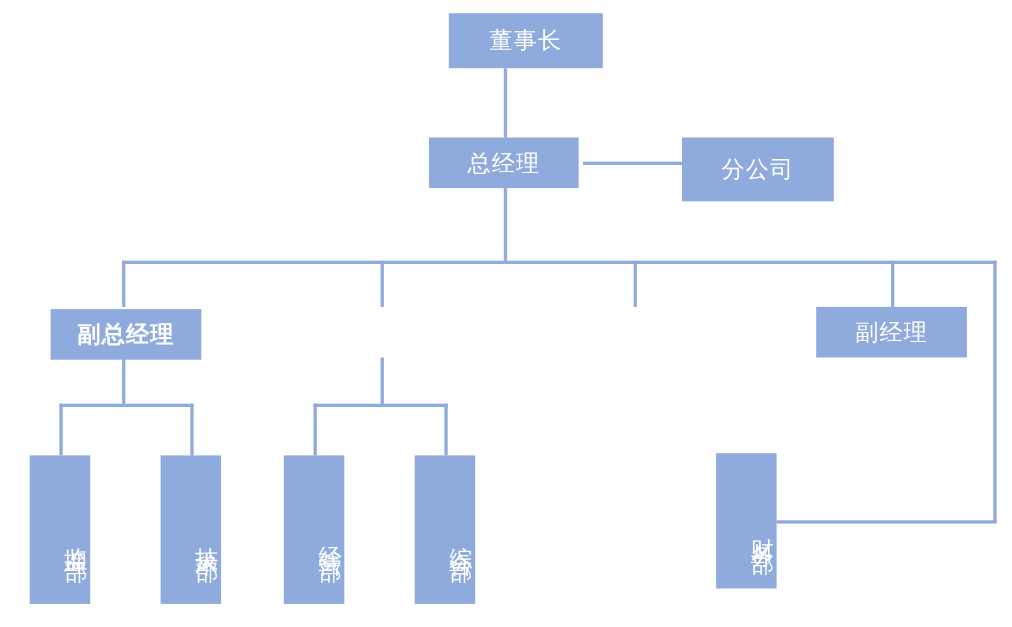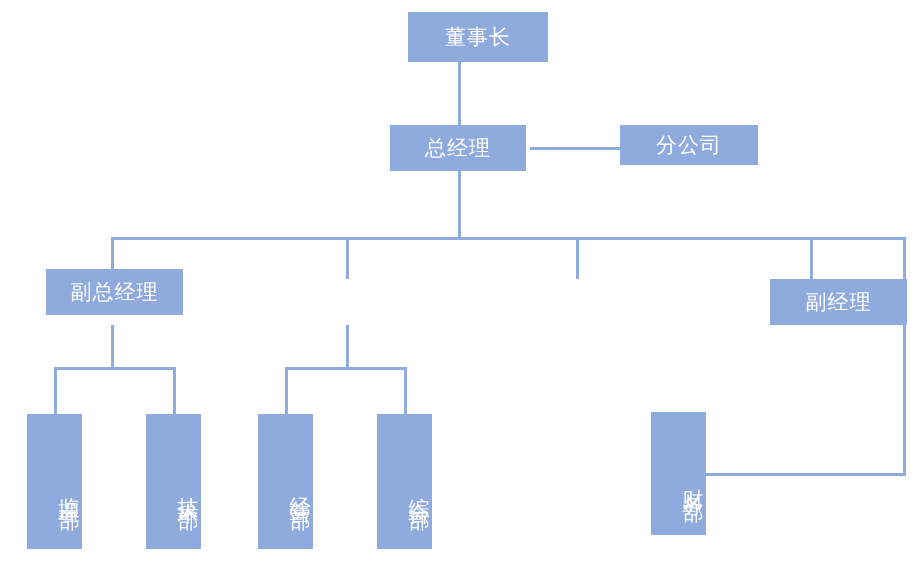--- a/index.html
+++ b/index.html
@@ -81,27 +81,27 @@
 
   <div class="line v" style="left:346px; top:325px; height:43px;"></div>
   <div class="line h" style="left:285px; top:367px; width:122px;"></div>
   <div class="line v" style="left:285px; top:367px; height:47px;"></div>
   <div class="line v" style="left:404px; top:367px; height:47px;"></div>
 
   <div class="node horizontal" style="left:390px; top:12px; width:140px; height:50px;margin-left:18px;">董事长</div>
 
   <div class="node horizontal" style="left:390px; top:125px; width:136px; height:46px;">总经理</div>
 
-  <div class="node horizontal" style="left:620px; top:125px; width:138px; height:40px;">分公司</div>
+  <div class="node horizontal" style="left:620px; top:125px; width:138px; height:58px;">分公司</div>
 
-  <div class="node horizontal" style="left:46px; top:269px; width:137px; height:46px;">副总经理</div>
+  <div class="node horizontal" style="left:46px; top:281px; width:137px; height:46px;font-weight:bold;">副总经理</div>
 
 
 
-  <div class="node horizontal" style="left:742px; top:279px; width:137px; height:46px;margin-left:28px;">副经理</div>
+  <div class="node horizontal" style="left:742px; top:279px; width:137px; height:46px;">副经理</div>
 
   <div class="node vertical" style="left:27px; top:414px; width:55px; height:135px;">监理部</div>
 
   <div class="node vertical" style="left:146px; top:414px; width:55px; height:135px;">技术部</div>
 
   <div class="node vertical" style="left:258px; top:414px; width:55px; height:135px;">经营部</div>
 
   <div class="node vertical" style="left:377px; top:414px; width:55px; height:135px;">综合部</div>
 
   <div class="node vertical" style="left:651px; top:412px; width:55px; height:123px;">财务部</div>

